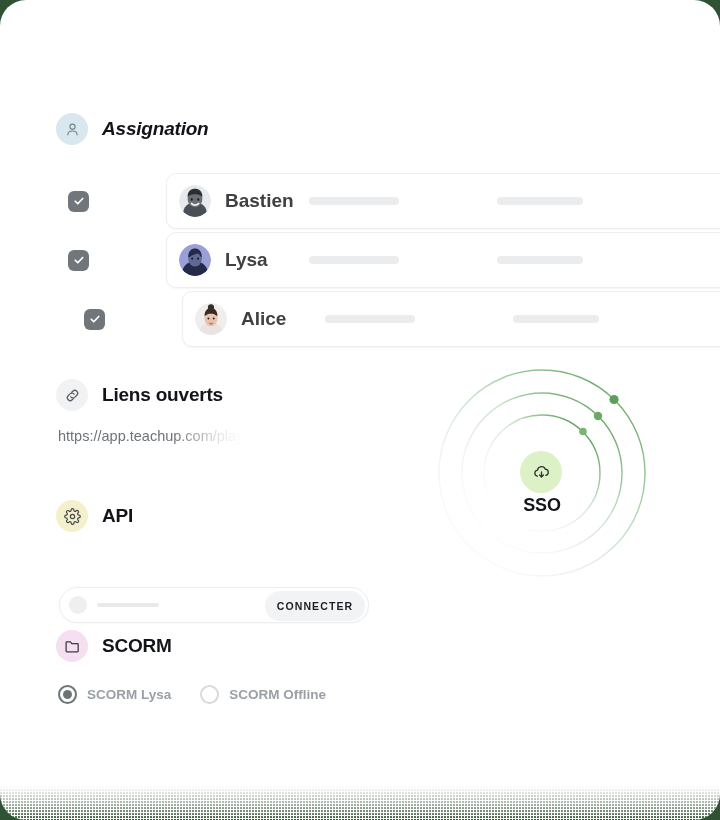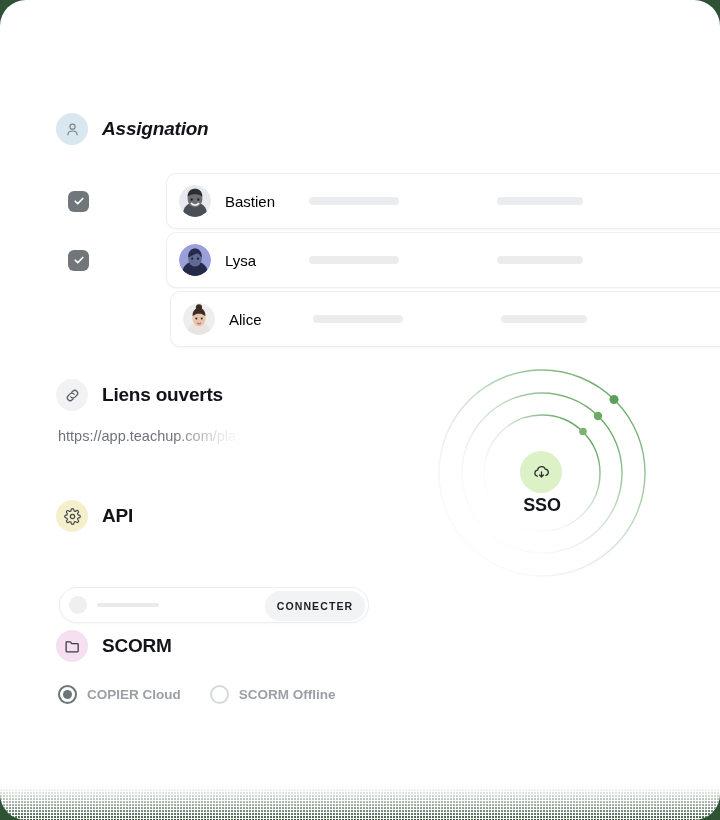--- a/index.html
+++ b/index.html
@@ -113,23 +113,23 @@
     width: 32px; height: 32px;
     border-radius: 50%;
     margin-left: 12px;
     flex: none;
     overflow: hidden;
     position: relative;
   }
   .avatar svg { display:block; width:32px; height:32px; }
   .row-name {
     margin-left: 14px;
-    font-size: 15px;
-    font-weight: normal;
-    color: #000000;
+    font-size: 19px;
+    font-weight: bold;
+    color: #404040;
     white-space: nowrap;
   }
   .ph-bar {
     position: absolute;
     height: 8px;
     border-radius: 4px;
     background: #eaeced;
   }
   .ph-bar.b1 { left: 142px; width: 90px; }
   .ph-bar.b2 { left: 330px; width: 86px; }
@@ -308,21 +308,21 @@
             <ellipse cx="19" cy="14.7" rx=".95" ry="1.15" fill="#15172b"></ellipse>
           </g>
         </svg>
       </span>
       <span class="row-name">Lysa</span>
       <span class="ph-bar b1"></span>
       <span class="ph-bar b2"></span>
     </div>
   </div>
 
-  <div class="assign-row" style="left:72px; top:291px; width:612px; height:56px;justify-content:flex-end;">
+  <div class="assign-row" style="left:84px; top:291px; width:612px; height:56px;">
     <span class="checkbox">
       <svg width="12" height="12" viewBox="0 0 24 24" fill="none" stroke="#ffffff" stroke-width="3.4" stroke-linecap="round" stroke-linejoin="round">
         <path d="M4.5 12.5l5 5 10-10.5"></path>
       </svg>
     </span>
     <div class="row-card" style="top:0;">
       <span class="avatar">
         <svg viewBox="0 0 32 32">
           <defs>
               <clipPath id="ca">
@@ -381,21 +381,21 @@
       <svg width="17" height="17" viewBox="0 0 24 24" fill="none" stroke="#3a3d42" stroke-width="1.8" stroke-linecap="round" stroke-linejoin="round">
         <path d="M3 18.5V6.5a1 1 0 0 1 1-1h5l2 2.4h8a1 1 0 0 1 1 1v9.6a1 1 0 0 1-1 1H4a1 1 0 0 1-1-1z"></path>
       </svg>
     </span>
     <span class="sec-title">SCORM</span>
   </div>
 
   <div id="scorm-options">
     <div class="radio-opt">
       <span class="radio on"></span>
-      <span class="radio-label">COPIER Cloud</span>
+      <span class="radio-label">SCORM Lysa</span>
     </div>
     <div class="radio-opt">
       <span class="radio off"></span>
       <span class="radio-label">SCORM Offline</span>
     </div>
   </div>
 
   <div id="sso-graphic">
     <svg width="220" height="220" viewBox="0 0 220 220" fill="none">
       <defs>

